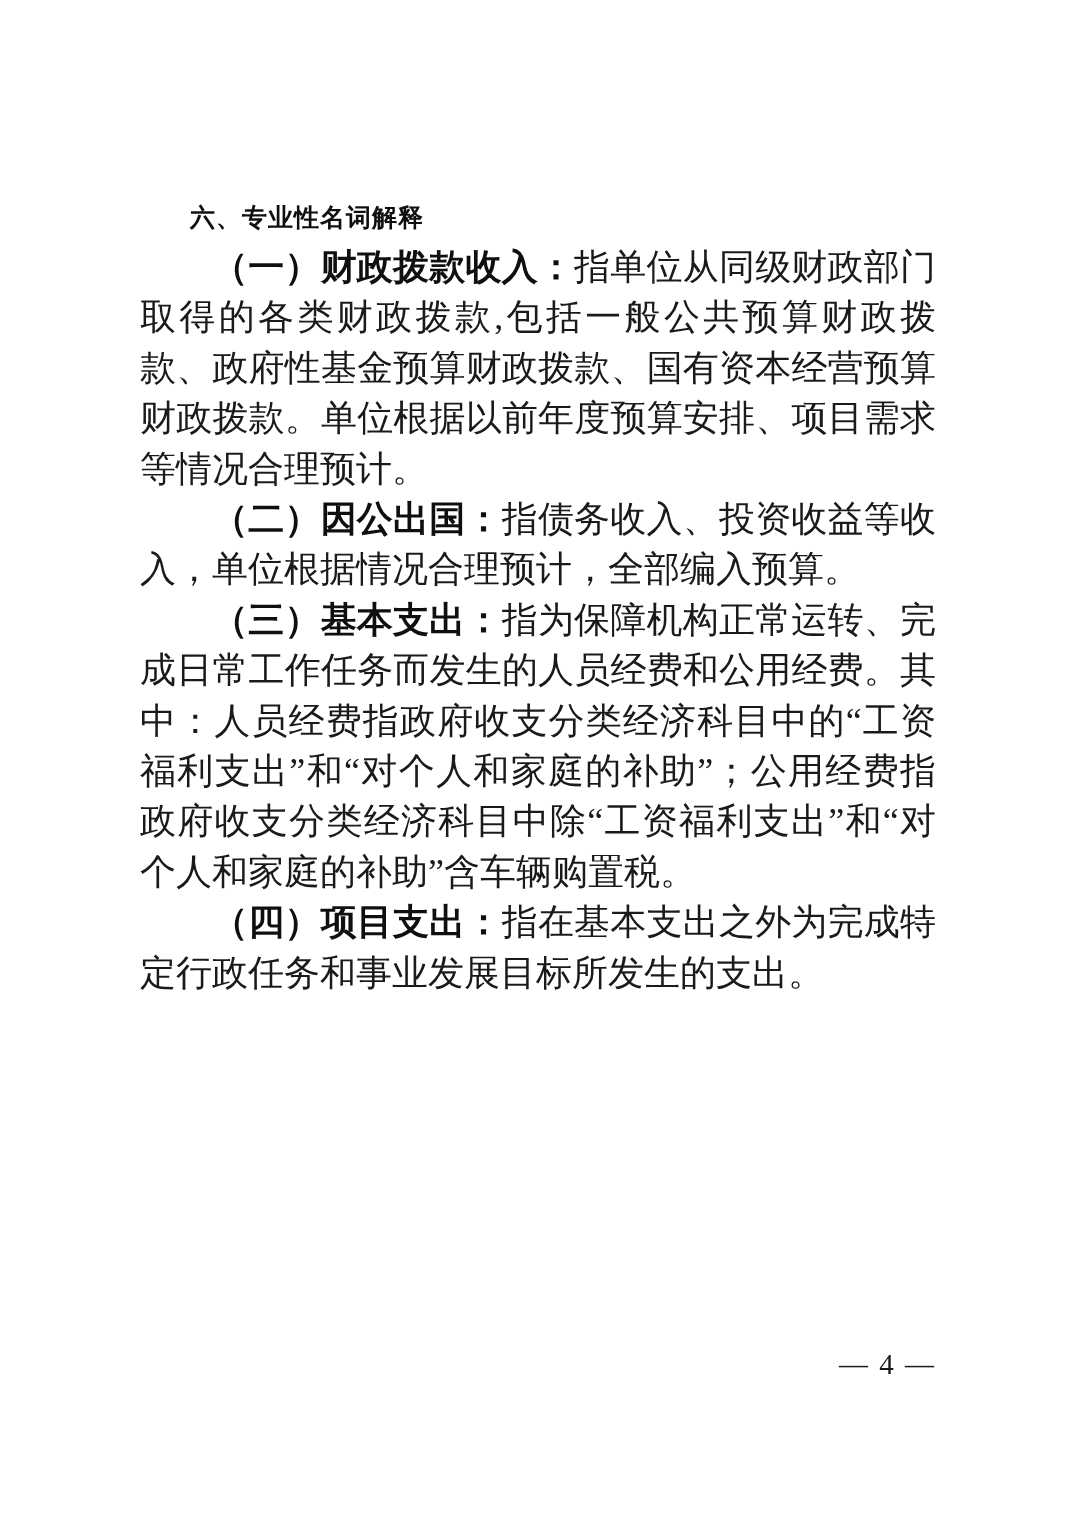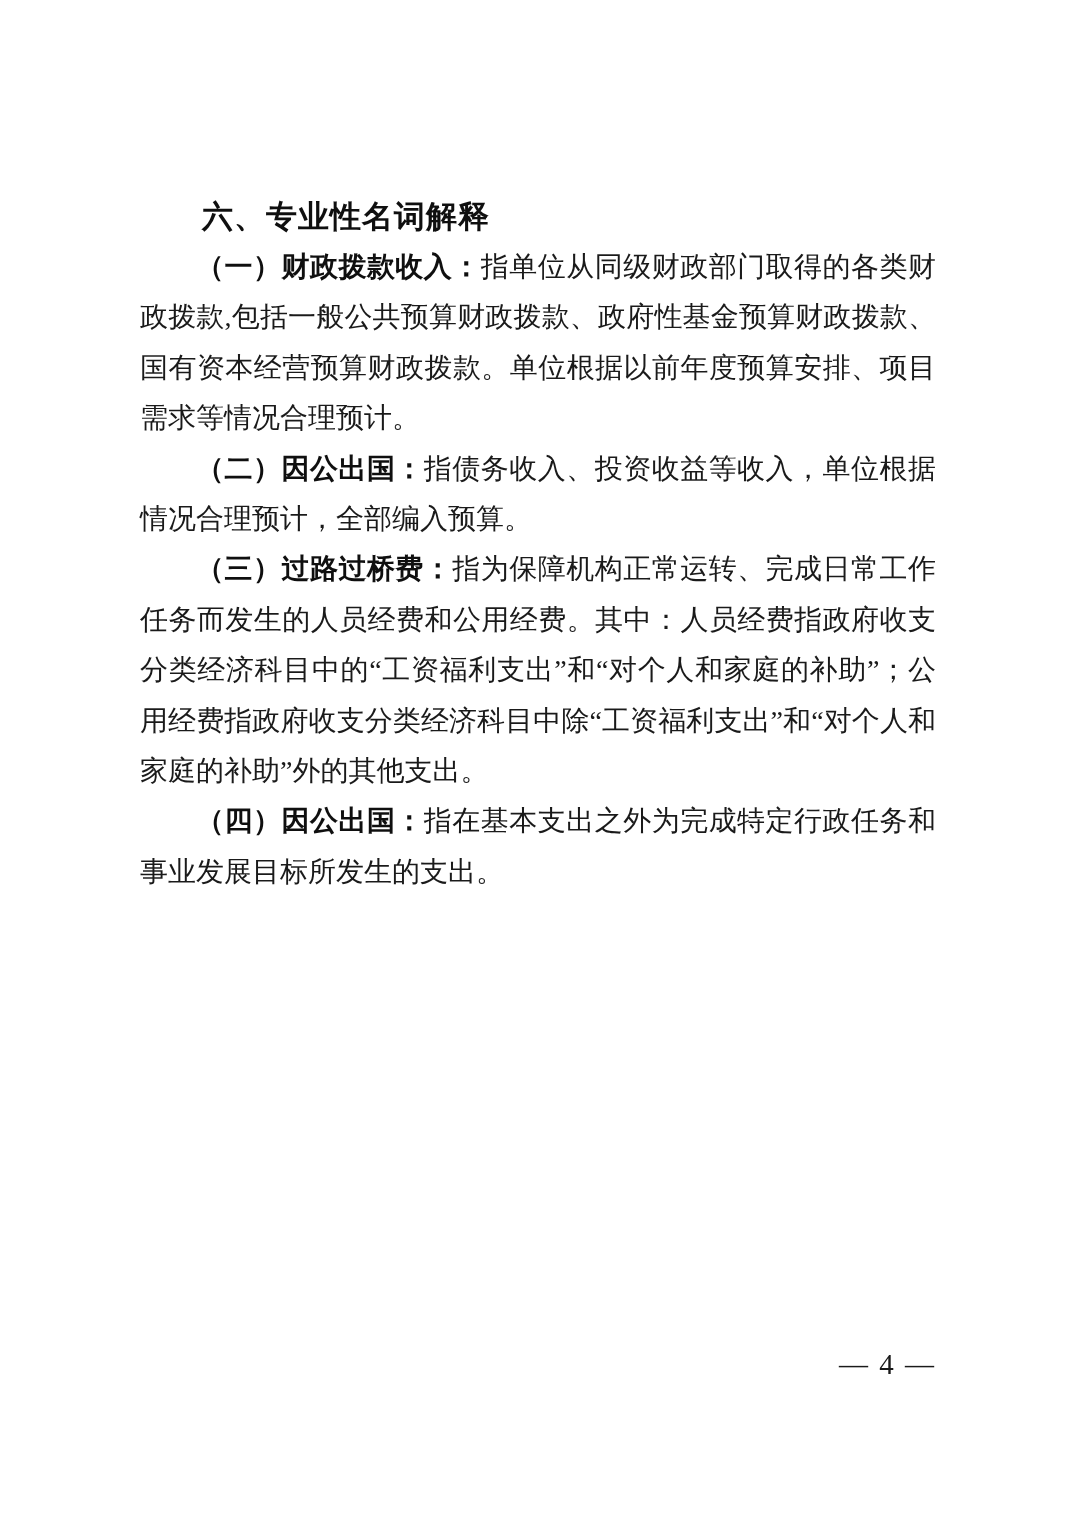--- a/index.html
+++ b/index.html
@@ -18,30 +18,30 @@
   .content {
     position: absolute;
     left: 140px;
     top: 192px;
     width: 796px;
   }
   .heading {
     margin: 0;
     font-family: "Liberation Sans", "DejaVu Sans", sans-serif;
     font-weight: 700;
-    font-size: 31px;
+    font-size: 25px;
     line-height: 50px;
     text-indent: 2em;
     color: #0f0f0f;
     letter-spacing: 1px;
   }
   .para {
     margin: 0;
     font-family: "Liberation Serif", "DejaVu Serif", serif;
-    font-size: 28px;
+    font-size: 36px;
     line-height: 50.4px;
     text-align: justify;
     text-indent: 2em;
     color: #1a1a1a;
     word-break: break-all;
   }
   .term {
     font-weight: 700;
     color: #0f0f0f;
   }
@@ -60,22 +60,22 @@
 <body>
 
 <div class="page">
   <div class="content">
     <h2 class="heading">六、专业性名词解释</h2>
 
     <p class="para"><span class="term">（一）财政拨款收入：</span><span>指单位从同级财政部门取得的各类财政拨款,包括一般公共预算财政拨款、政府性基金预算财政拨款、国有资本经营预算财政拨款。单位根据以前年度预算安排、项目需求等情况合理预计。</span></p>
 
     <p class="para"><span class="term">（二）因公出国：</span><span>指债务收入、投资收益等收入，单位根据情况合理预计，全部编入预算。</span></p>
 
-    <p class="para"><span class="term">（三）过路过桥费：</span><span>指为保障机构正常运转、完成日常工作任务而发生的人员经费和公用经费。其中：人员经费指政府收支分类经济科目中的“工资福利支出”和“对个人和家庭的补助”；公用经费指政府收支分类经济科目中除“工资福利支出”和“对个人和家庭的补助”外的其他支出。</span></p>
+    <p class="para"><span class="term">（三）基本支出：</span><span>指为保障机构正常运转、完成日常工作任务而发生的人员经费和公用经费。其中：人员经费指政府收支分类经济科目中的“工资福利支出”和“对个人和家庭的补助”；公用经费指政府收支分类经济科目中除“工资福利支出”和“对个人和家庭的补助”含车辆购置税。</span></p>
 
-    <p class="para"><span class="term">（四）因公出国：</span><span>指在基本支出之外为完成特定行政任务和事业发展目标所发生的支出。</span></p>
+    <p class="para"><span class="term">（四）项目支出：</span><span>指在基本支出之外为完成特定行政任务和事业发展目标所发生的支出。</span></p>
 
   </div>
 
   <div class="footer">
     <span>— 4 —</span>
   </div>
 </div>
 
 </body></html>

